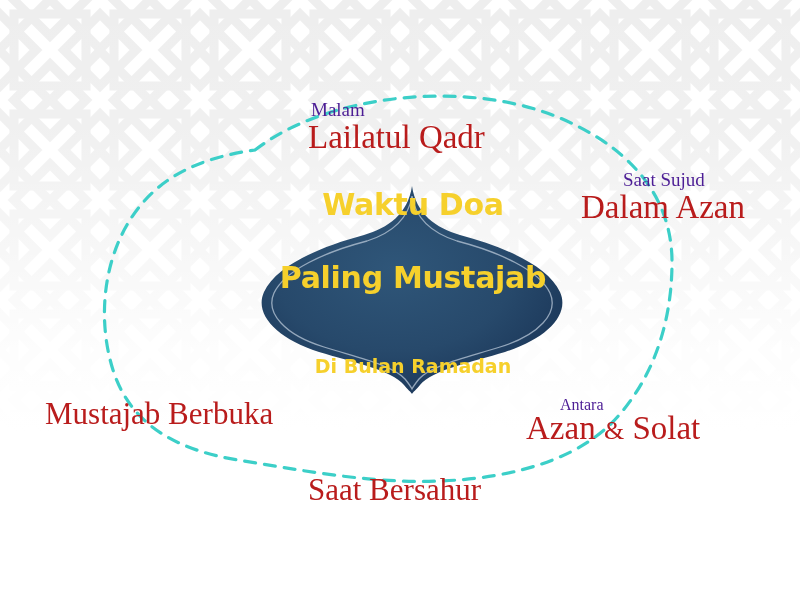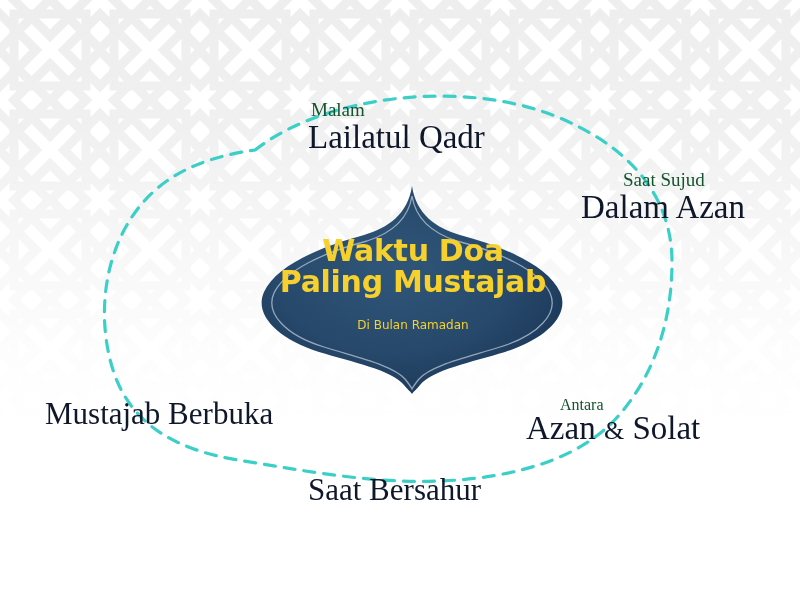--- a/index.html
+++ b/index.html
@@ -58,55 +58,56 @@
     top: 185px;
     width: 306px;
     height: 196px;
     display: flex;
     flex-direction: column;
     align-items: center;
     justify-content: center;
     color: #f6d02c;
     text-align: center;
     line-height: 1.04;
+    gap: 42px;
   }
   .badge-l1, .badge-l2 {
     font-family: "DejaVu Sans", sans-serif;
     font-weight: bold;
     font-size: 30px;
     letter-spacing: -0.3px;
     white-space: nowrap;
   }
   .badge-l2 { font-size: 30px; }
   .badge-l3 {
     font-family: "DejaVu Sans", sans-serif;
-    font-weight: normal;
-    font-size: 12px;
+    font-weight: bold;
+    font-size: 19px;
     margin-top: 22px;
     white-space: nowrap;
   }
 
   
   .label {
     position: absolute;
     z-index: 5;
     color: #5684bb;
     white-space: nowrap;
     line-height: 1;
   }
   .label .eyebrow {
     display: block;
     font-size: 19px;
-    color: #14532d;
+    color: #4c1d95;
     line-height: 1;
   }
   .label .headline {
     display: block;
     font-size: 33px;
-    color: #0f172a;
+    color: #b91c1c;
     line-height: 1;
   }
   .label .headline.solo { font-size: 31px; }
 
   
   #label-lailatul-qadr { left: 308px; top: 100px; }
   #label-lailatul-qadr .eyebrow { margin-left: 3px; margin-bottom: 2px; }
 
   #label-hari-jumaat { left: 76px; top: 172px; }
 

